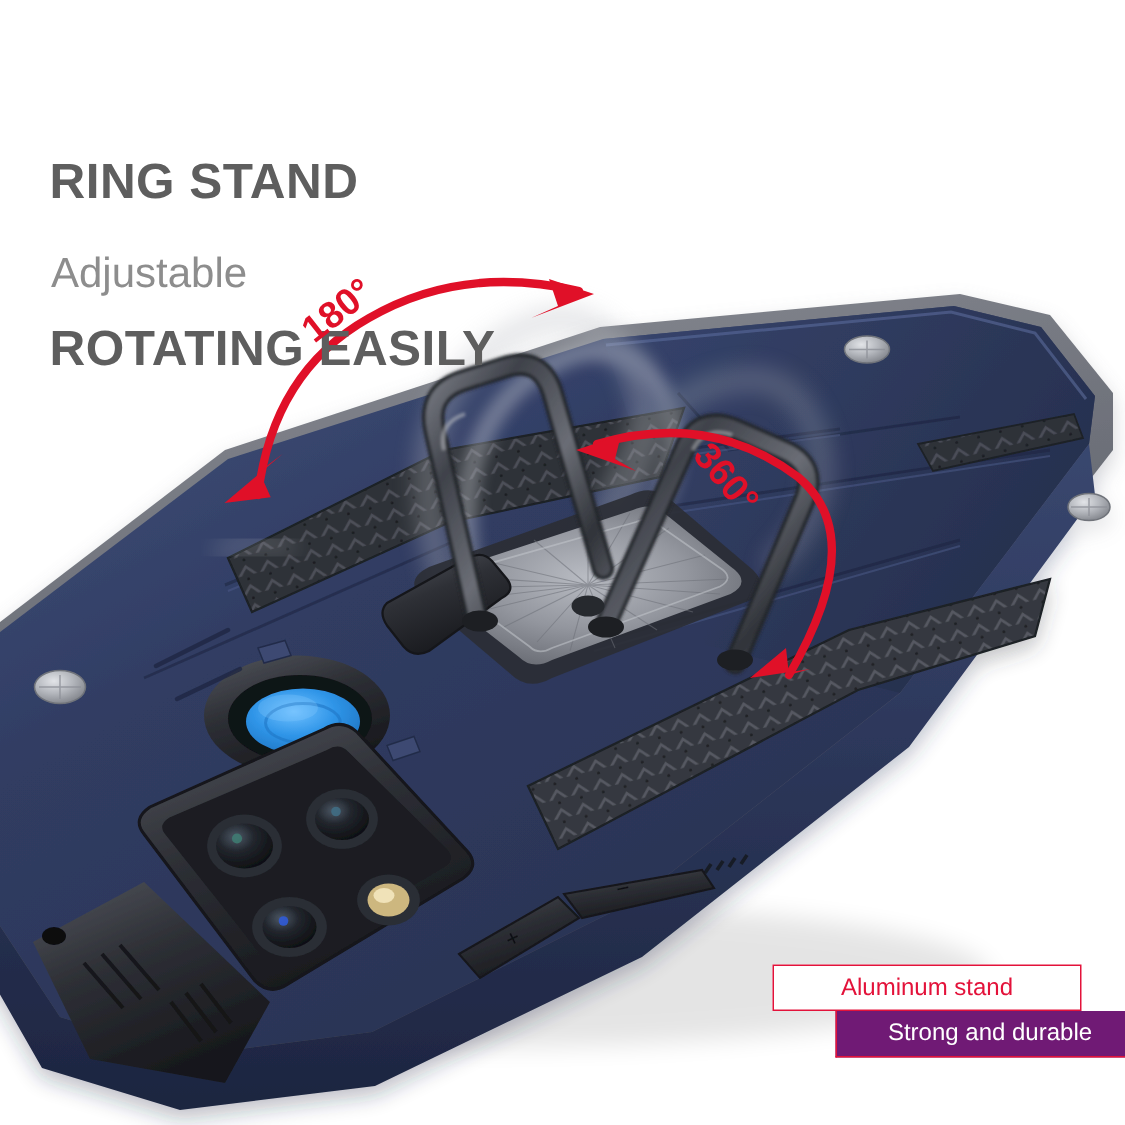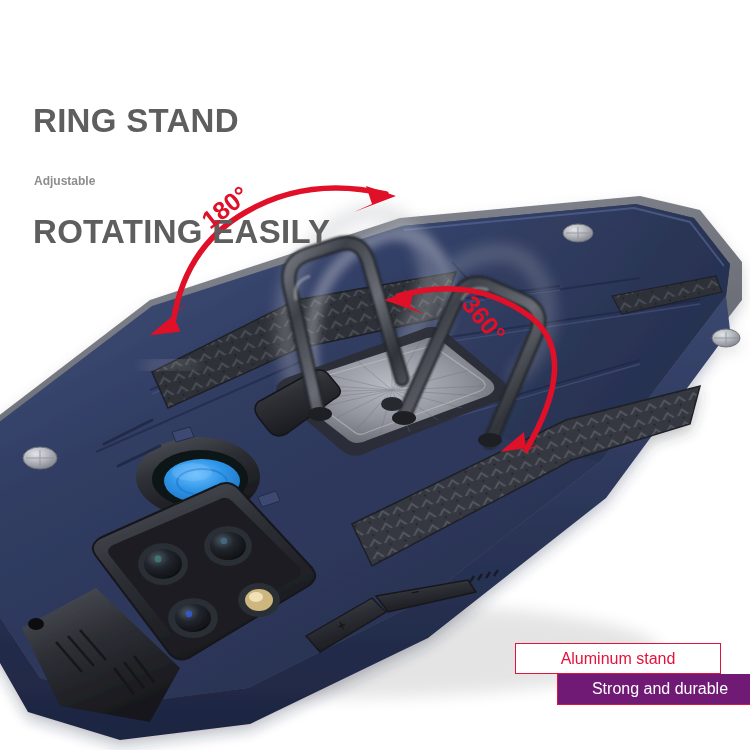--- a/index.html
+++ b/index.html
@@ -12,21 +12,21 @@
   #stage{position:absolute;inset:0;width:750px;height:750px;overflow:hidden;background:#fff;}
 
   
   .heading{
     position:absolute;left:33px;top:28px;
     font-size:33px;line-height:37px;font-weight:bold;
     color:#5e5e5e;letter-spacing:0.3px;white-space:pre;
   }
   .subheading{
     position:absolute;left:34px;top:114px;
-    font-size:12px;line-height:27px;font-weight:bold;
+    font-size:28px;line-height:27px;font-weight:normal;
     color:#8d8d8d;white-space:pre;
   }
 
   
   .badge{position:absolute;left:515px;top:643px;width:206px;height:52px;}
   .badge-top{
     box-sizing:border-box;height:31px;width:100%;
     background:#ffffff;border:1.6px solid #e3123a;
     color:#e3123a;font-size:16px;
     display:flex;align-items:center;justify-content:center;

